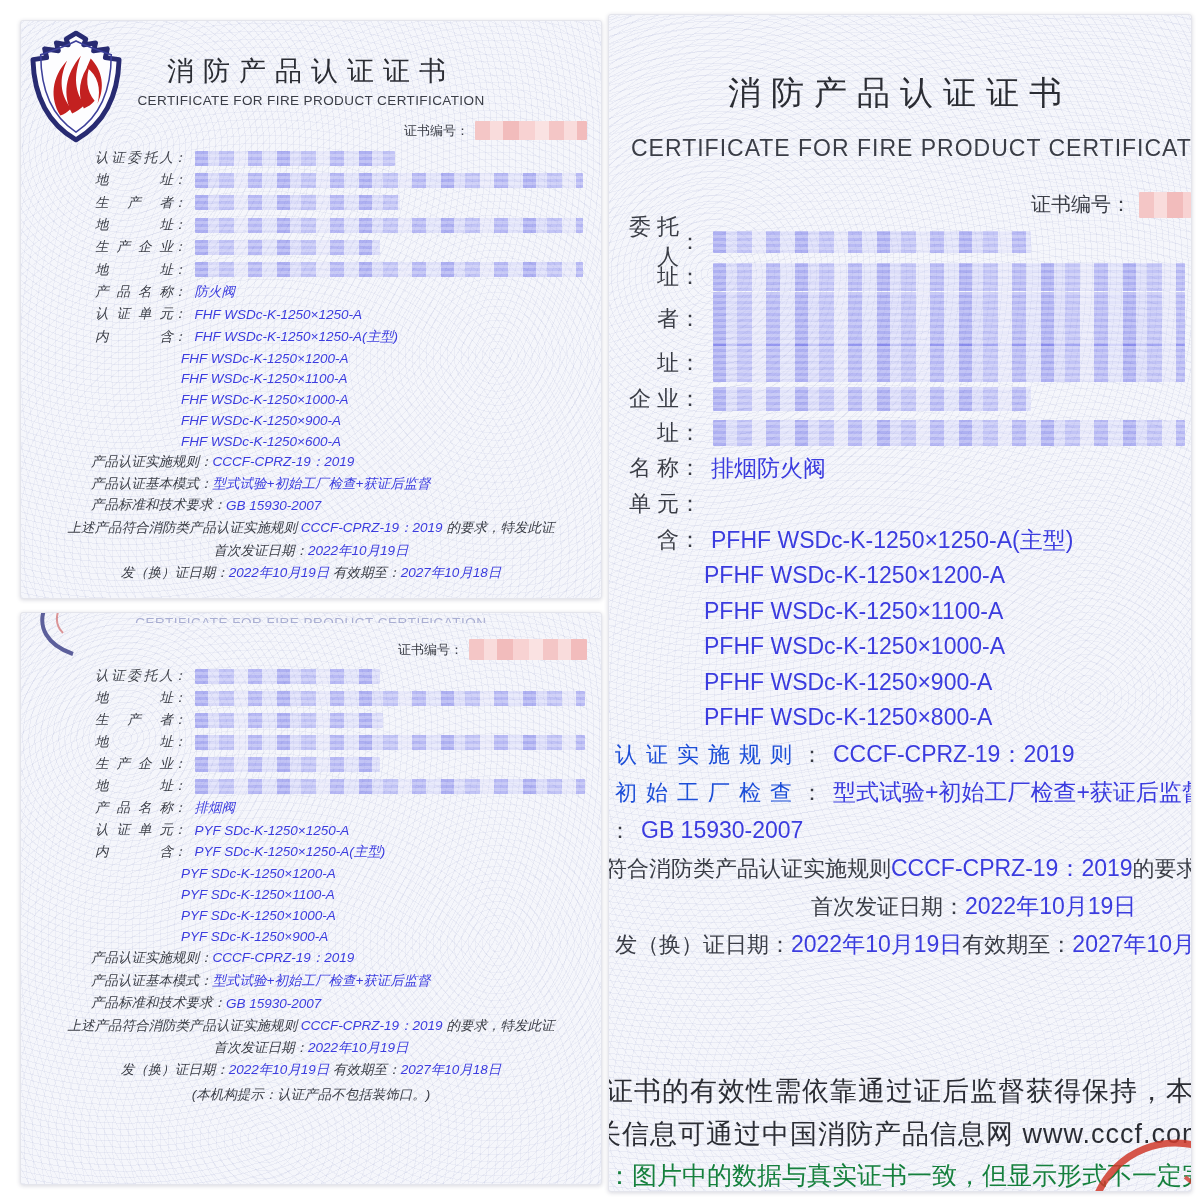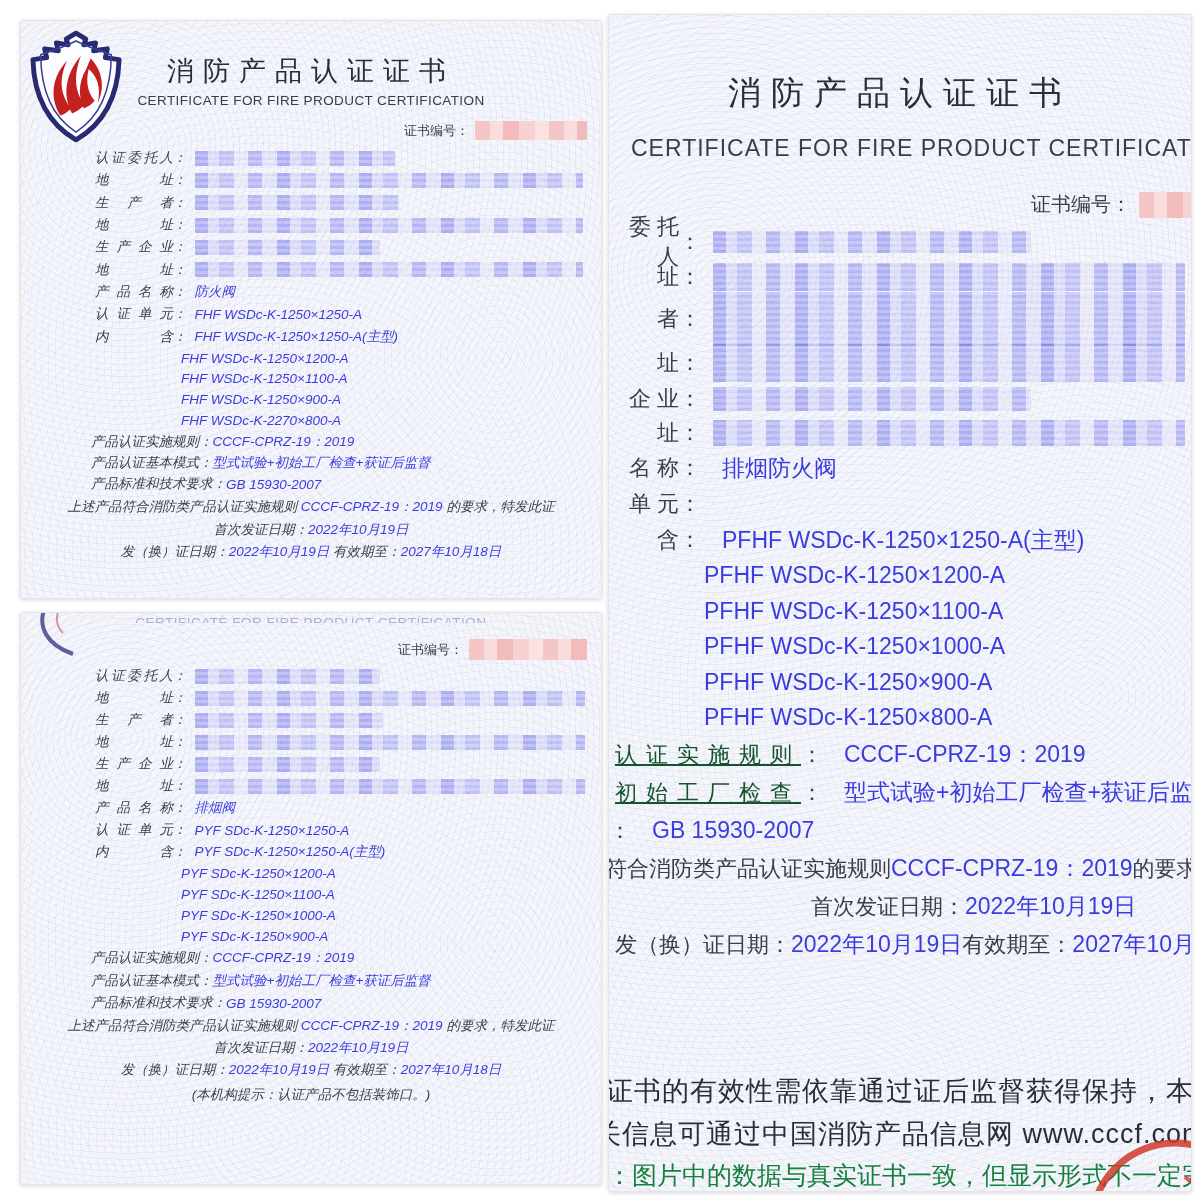--- a/index.html
+++ b/index.html
@@ -50,22 +50,22 @@
   .c-certno .pk{width:52px;height:26px;}
   .c-body{position:absolute;left:0;right:0;top:210px;font-size:22px;}
   .cfrow{display:flex;align-items:center;}
   .cfl{flex:none;display:inline-block;width:70px;text-align:right;color:#3a3d46;white-space:pre-wrap;}
   .cfrow .rd{margin-left:12px;}
   .h1{height:34px;} .h2{height:35px;} .h3{height:50px;} .h4{height:38px;} .h5{height:34px;} .h6{height:34px;}
   .c1{width:318px;height:22px;} .c2{width:472px;height:28px;} .c3{width:472px;height:54px;} .c4{width:472px;height:38px;} .c5{width:318px;height:24px;} .c6{width:472px;height:26px;}
   .cprow{display:flex;align-items:center;height:36px;}
   .cmrow{padding-left:95px;height:35.5px;display:flex;align-items:center;white-space:nowrap;font-size:23px;}
   .crrow{display:flex;align-items:center;height:38px;white-space:nowrap;}
-  .crl{flex:none;display:inline-block;width:206px;text-align:right;letter-spacing:9px;color:#14532d;margin-left:-14px;text-decoration:underline;}
-  .crrow .val,.cprow .val{margin-left:21px;white-space:nowrap;font-size:23px;}
+  .crl{flex:none;display:inline-block;width:206px;text-align:right;letter-spacing:9px;color:#1d4ed8;margin-left:-14px;}
+  .crrow .val,.cprow .val{margin-left:10px;white-space:nowrap;font-size:23px;}
   .c-stmt{height:38px;display:flex;align-items:center;margin-left:-4px;white-space:nowrap;}
   .c-first{height:38px;display:flex;align-items:center;padding-left:202px;white-space:nowrap;}
   .c-re{height:38px;display:flex;align-items:center;padding-left:6px;white-space:nowrap;}
   .c-foot1{position:absolute;left:0;top:1058px;font-size:27px;color:#2b2d34;white-space:nowrap;margin-left:-3px;letter-spacing:1px;}
   .c-foot2{position:absolute;left:0;top:1101px;font-size:27px;color:#2b2d34;white-space:nowrap;letter-spacing:1px;}
   .clipL{display:inline-block;width:13px;overflow:hidden;direction:rtl;vertical-align:bottom;}
   .c-red{position:absolute;left:0;top:1144px;font-size:25px;font-weight:normal;color:#15803d;white-space:nowrap;margin-left:-2px;}
   .logo{position:absolute;left:8px;top:8px;width:94px;height:116px;}
   .b-shield{position:absolute;left:12px;top:-6px;width:74px;height:50px;}
   .stamp{position:absolute;right:-26px;bottom:-6px;width:150px;height:66px;}
@@ -129,22 +129,23 @@
         <span class="cl">：</span>
         <span class="val bv">FHF WSDc-K-1250×1250-A</span>
       </div>
     <div class="frow">
         <span class="fl">内　　含</span>
         <span class="cl">：</span>
         <span class="val bv">FHF WSDc-K-1250×1250-A(主型)</span>
       </div>
     <div class="mrow bv">FHF WSDc-K-1250×1200-A</div>
     <div class="mrow bv">FHF WSDc-K-1250×1100-A</div>
+    <div class="mrow bv">FHF WSDc-K-1250×1000-A</div>
     <div class="mrow bv">FHF WSDc-K-1250×900-A</div>
-    <div class="mrow bv">FHF WSDc-K-2270×800-A</div>
+    <div class="mrow bv">FHF WSDc-K-1250×600-A</div>
     <div class="rrow">
         <span class="lbl">产品认证实施规则</span>
         <span class="cl">：</span>
         <span class="bv">CCCF-CPRZ-19：2019</span>
       </div>
     <div class="rrow">
         <span class="lbl">产品认证基本模式</span>
         <span class="cl">：</span>
         <span class="bv">型式试验+初始工厂检查+获证后监督</span>
       </div>

